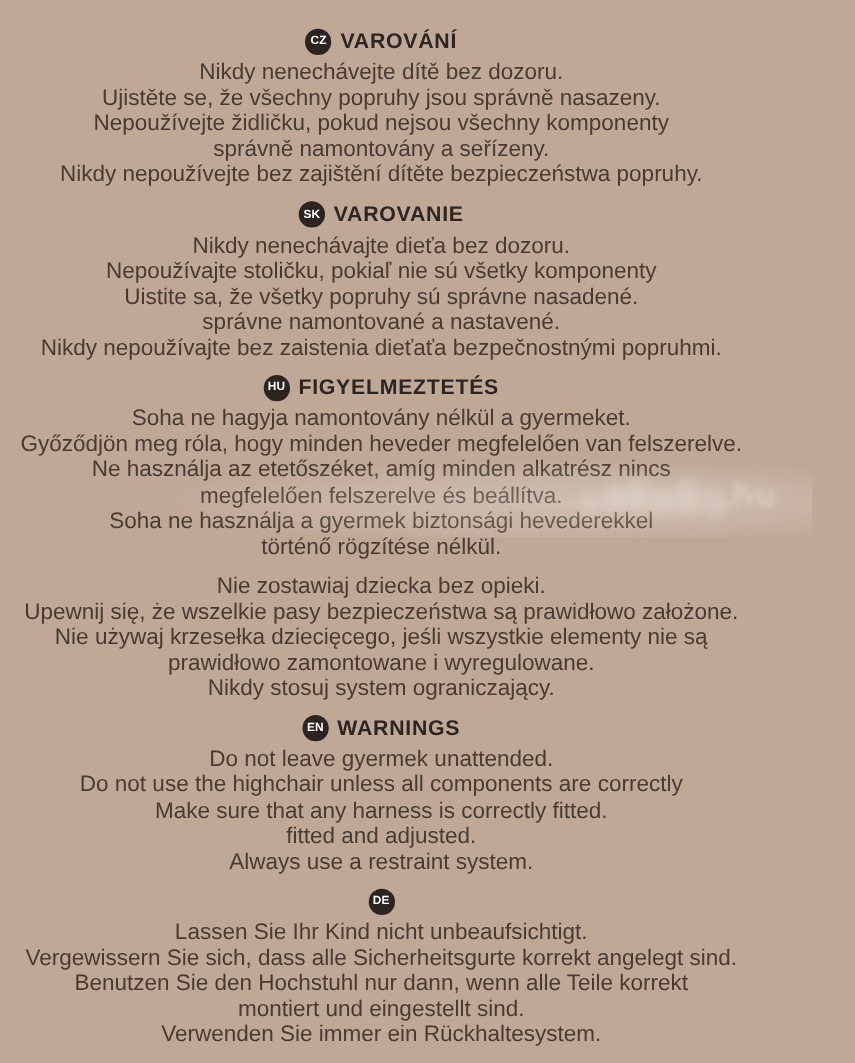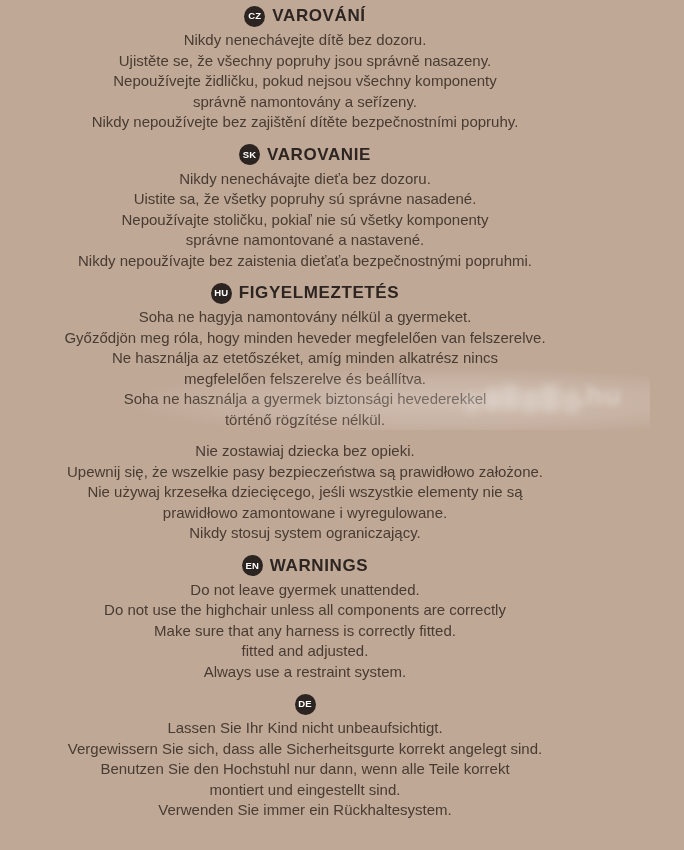--- a/index.html
+++ b/index.html
@@ -7,21 +7,21 @@
     width: 684px;
     height: 850px;
     overflow: hidden;
     position: relative;
     background: var(--page-bg, #c0a897);
     font-family: "Liberation Sans", "DejaVu Sans", sans-serif;
     -webkit-font-smoothing: antialiased;
   }
   .page {
     width: 610px;
-    padding-top: 5px;
+    padding-top: 22px;
     text-align: center;
     position: relative;
     z-index: 1;
   }
   .warning { margin: 0 0 11px 0; }
   .heading {
     display: flex;
     align-items: center;
     justify-content: center;
     gap: 7px;
@@ -42,21 +42,21 @@
     border-radius: 50%;
     background: var(--badge-bg, #2b2420);
     color: var(--badge-text, #ffffff);
     font-size: 9.5px;
     font-weight: 700;
     letter-spacing: 0.2px;
     flex: 0 0 auto;
   }
   .line {
     margin: 0;
-    font-size: 15px;
+    font-size: 18px;
     line-height: 20.5px;
     color: var(--text-color, #483b31);
   }
   
   .watermark {
     position: absolute;
     left: 130px;
     top: 368px;
     width: 520px;
     height: 62px;
@@ -101,31 +101,31 @@
 
   <section class="warning">
     <h2 class="heading">
       <span class="badge">CZ</span>
       <span>VAROVÁNÍ</span>
     </h2>
     <p class="line">Nikdy nenechávejte dítě bez dozoru.</p>
     <p class="line">Ujistěte se, že všechny popruhy jsou správně nasazeny.</p>
     <p class="line">Nepoužívejte židličku, pokud nejsou všechny komponenty</p>
     <p class="line">správně namontovány a seřízeny.</p>
-    <p class="line">Nikdy nepoužívejte bez zajištění dítěte bezpečnostními popruhy.</p>
+    <p class="line">Nikdy nepoužívejte bez zajištění dítěte bezpieczeństwa popruhy.</p>
   </section>
 
   <section class="warning">
     <h2 class="heading">
       <span class="badge">SK</span>
       <span>VAROVANIE</span>
     </h2>
     <p class="line">Nikdy nenechávajte dieťa bez dozoru.</p>
+    <p class="line">Nepoužívajte stoličku, pokiaľ nie sú všetky komponenty</p>
     <p class="line">Uistite sa, že všetky popruhy sú správne nasadené.</p>
-    <p class="line">Nepoužívajte stoličku, pokiaľ nie sú všetky komponenty</p>
     <p class="line">správne namontované a nastavené.</p>
     <p class="line">Nikdy nepoužívajte bez zaistenia dieťaťa bezpečnostnými popruhmi.</p>
   </section>
 
   <section class="warning">
     <h2 class="heading">
       <span class="badge">HU</span>
       <span>FIGYELMEZTETÉS</span>
     </h2>
     <p class="line">Soha ne hagyja namontovány nélkül a gyermeket.</p>

